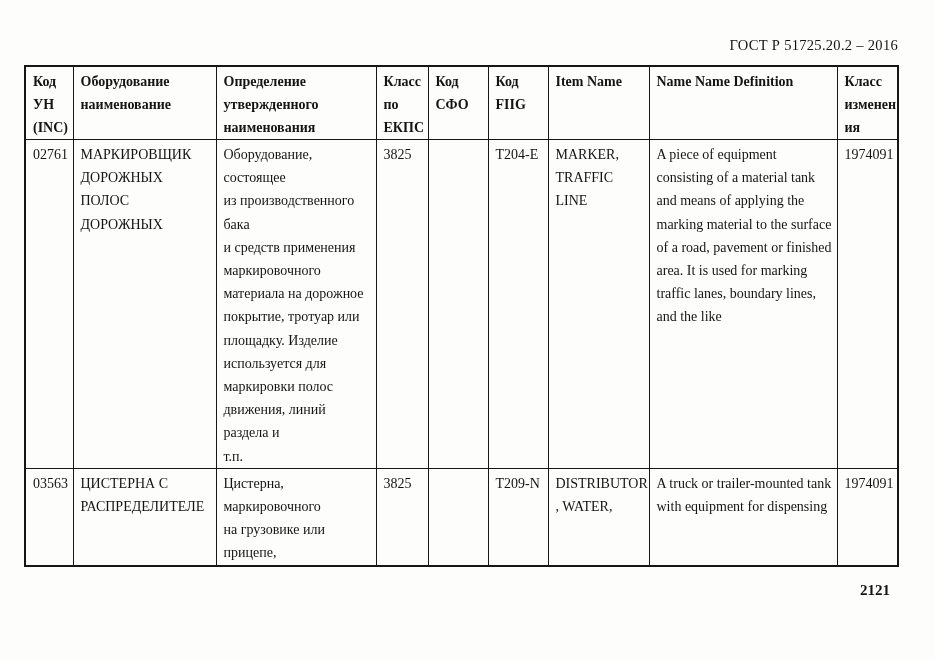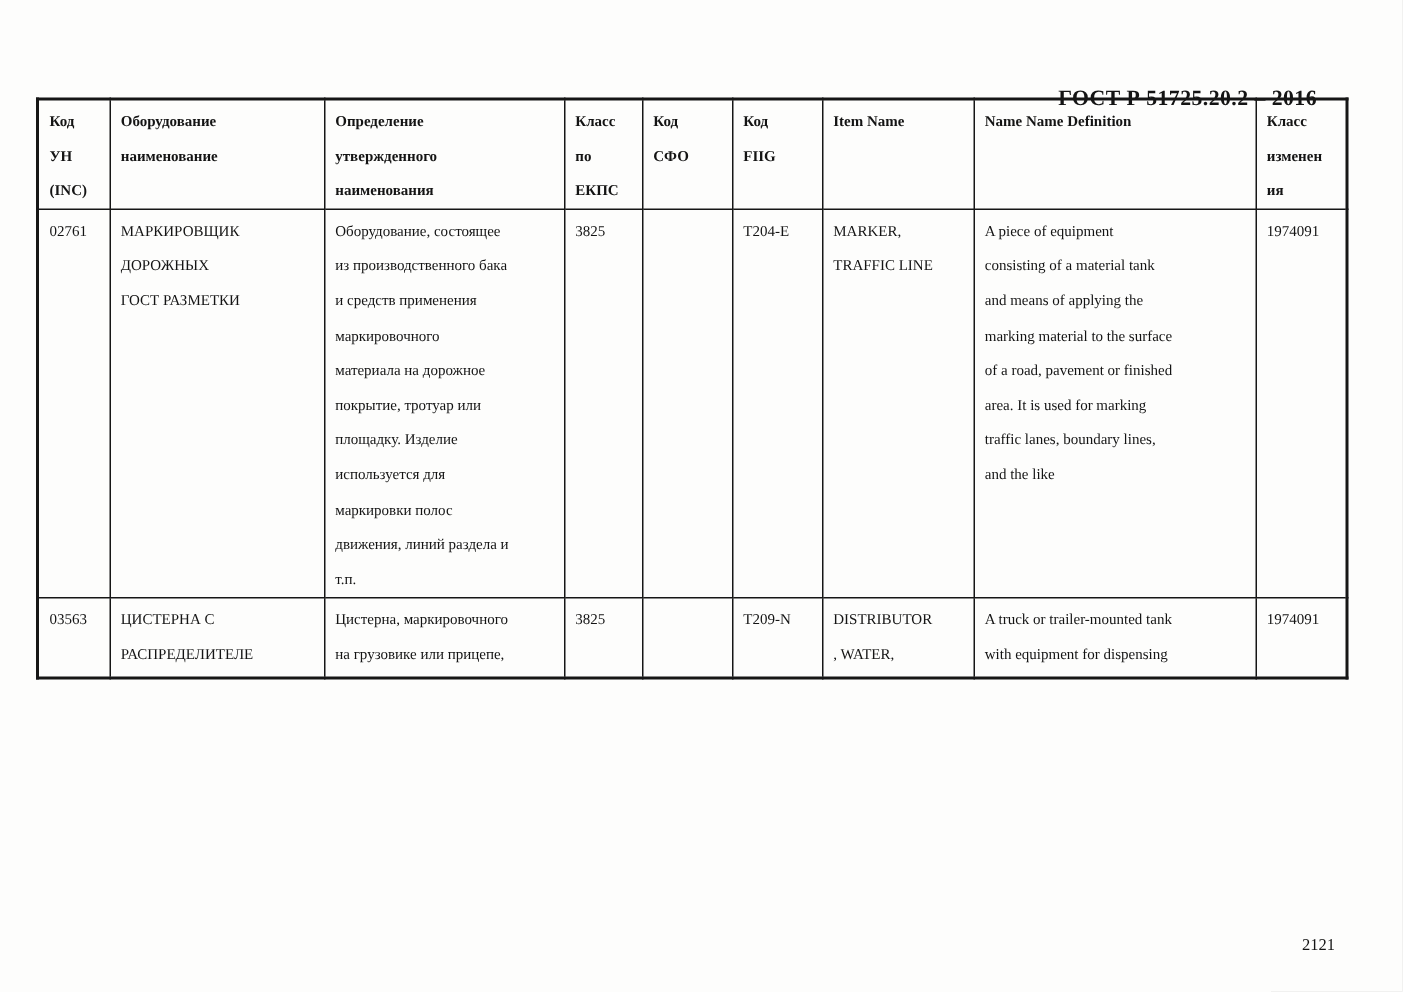--- a/index.html
+++ b/index.html
@@ -12,61 +12,61 @@
     width: 935px;
     height: 661px;
     background: #fdfdfc;
     font-family: "Liberation Serif", "DejaVu Serif", serif;
     color: #141414;
     overflow: hidden;
   }
   .standard-ref {
     position: absolute;
     top: 37px;
-    right: 57px;
+    right: 37px;
     font-size: 14.5px;
-    font-weight: bold;
+    font-weight: normal;
     letter-spacing: 0.3px;
     white-space: nowrap;
-    margin-top: 21px;
   }
   table.gost-table {
     position: absolute;
     left: 24px;
     top: 65px;
     width: 873px;
     border-collapse: collapse;
     table-layout: fixed;
     border: 2px solid #161616;
   }
   table.gost-table td, table.gost-table th {
     border: 1.6px solid #161616;
     vertical-align: top;
     padding: 3px 4px 0 7px;
-    font-size: 10px;
+    font-size: 14px;
     line-height: 23.2px;
     white-space: pre-line;
     overflow: hidden;
     text-align: left;
     font-weight: normal;
   }
   table.gost-table th {
     font-weight: bold;
     line-height: 23px;
   }
   tr.header-row   { height: 70px; }
   tr.row-0        { height: 141px; }
   tr.row-1        { height: 255px; }
   tr.row-2        { height: 53px; }
   .page-number {
     position: absolute;
-    top: 624px;
+    top: 582px;
     right: 45px;
-    font-size: 11px;
+    font-size: 15px;
     white-space: nowrap;
+    font-weight: bold;
   }
 </style>
 </head>
 <body>
 
 <div class="page">
 
   <div class="standard-ref">ГОСТ Р 51725.20.2 – 2016</div>
 
   <table class="gost-table">
@@ -103,21 +103,21 @@
         <th>Класс
 изменен
 ия</th>
       </tr>
 
 
       <tr class="row-1">
         <td>02761</td>
         <td>МАРКИРОВЩИК
 ДОРОЖНЫХ
-ГОСТ РАЗМЕТКИ</td>
+ПОЛОС ДОРОЖНЫХ</td>
         <td>Оборудование, состоящее
 из производственного бака
 и средств применения
 маркировочного
 материала на дорожное
 покрытие, тротуар или
 площадку. Изделие
 используется для
 маркировки полос
 движения, линий раздела и

